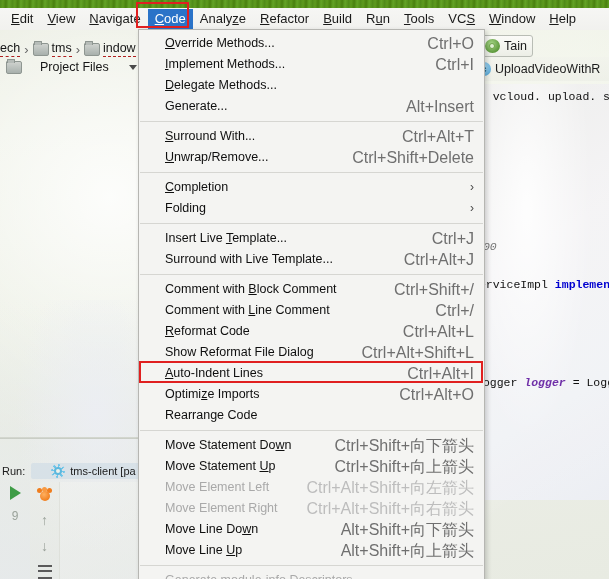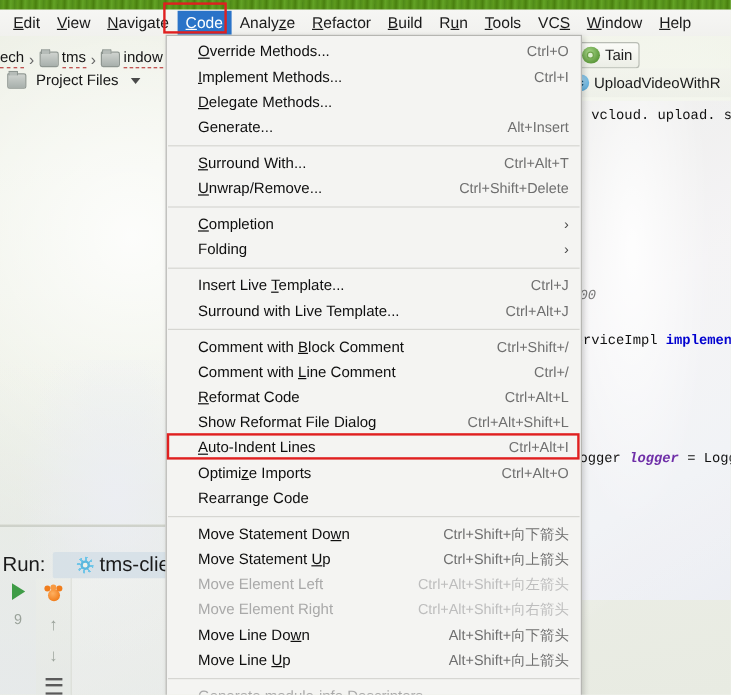--- a/index.html
+++ b/index.html
@@ -241,21 +241,21 @@
   #run-toolwindow {
     position: absolute;
     left: 0; top: 437px; width: 138px; bottom: 0;
   }
   #run-tab-strip {
     position: absolute;
     left: 0; top: 23px; width: 138px; height: 22px;
     display: flex;
     align-items: center;
     gap: 6px;
-    font-size: 17px;
+    font-size: 11px;
     color: #1b1b1b;
     overflow: hidden;
     white-space: nowrap;
   }
   #run-label { padding-left: 2px; }
   .gear-ico {
     width: 14px; height: 14px;
     position: relative;
     flex: none;
   }
@@ -376,21 +376,21 @@
     color: #0f0f0f;
     line-height: 21px;
     position: relative;
     box-sizing: border-box;
   }
   .mi .label { white-space: nowrap; }
   .mi .label u { text-decoration: underline; }
   .mi .accel {
     margin-left: auto;
     color: #6f6f6f;
-    font-size: 12px;
+    font-size: 16px;
     padding-left: 18px;
     white-space: nowrap;
   }
   .mi.disabled .label { color: #a9a9a9; }
   .mi.disabled .accel { color: #bdbdbd; }
   .mi .submenu-arrow {
     margin-left: auto;
     color: #4a4a4a;
     font-size: 12px;
     line-height: 21px;
@@ -457,21 +457,21 @@
     <span class="crumb-sep">›</span>
     <span class="hammer-ico"></span>
     <span class="tb-sep"></span>
     <span id="run-config-box">
       <span class="tomcat-ico"></span>
       <span>Tain</span>
     </span>
   </div>
 </div>
 
-<div style="position:absolute;left:6px;top:60px;display:flex;align-items:center;gap:8px;font-size:12.5px;color:#161616;">
+<div style="position:absolute;left:6px;top:60px;display:flex;align-items:center;gap:18px;font-size:12.5px;color:#161616;">
   <span class="folder-ico"></span>
   <span>Project Files</span>
   <span style="border-left:4px solid transparent;border-right:4px solid transparent;border-top:5px solid #4a4a4a;display:inline-block;margin-left:2px;"></span>
 </div>
 
 <div id="classbar">
   <span class="class-ico">c</span>
   <span>UploadVideoWithR</span>
 </div>
 

